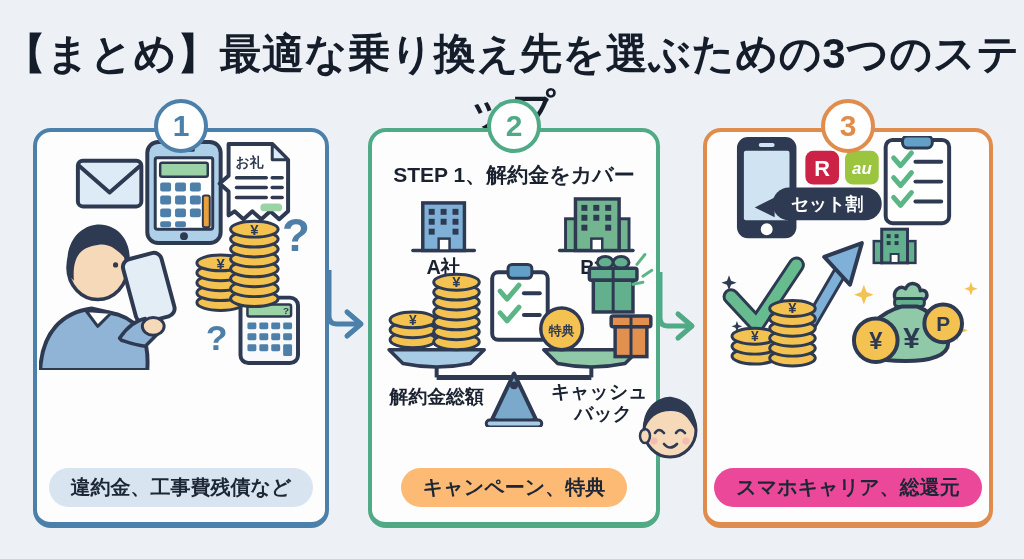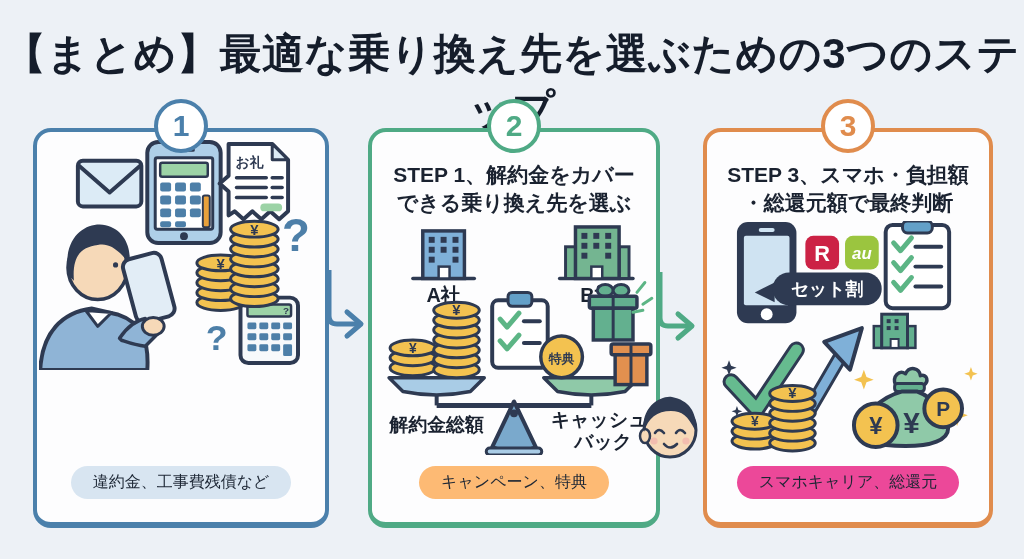--- a/index.html
+++ b/index.html
@@ -18,22 +18,22 @@
   .p3{left:703px;width:290px;border:4px solid var(--orange);border-bottom-width:6px;}
   .badge{position:absolute;top:-33px;left:50%;transform:translateX(-50%);
     width:54px;height:54px;border-radius:50%;background:#fff;display:flex;
     align-items:center;justify-content:center;font-size:30px;font-weight:800;}
   .p1 .badge{border:4px solid var(--blue);color:var(--blue);}
   .p2 .badge{border:4px solid var(--green);color:var(--green);}
   .p3 .badge{border:4px solid var(--orange);color:var(--orange);}
   .step-title{margin-top:29px;font-size:21px;font-weight:800;text-align:center;
     line-height:1.33;color:#1a2230;}
   .illus{width:284px;height:234px;margin-top:4px;}
-  .pill{margin-top:auto;margin-bottom:23px;padding:6px 22px;border-radius:999px;
-    font-size:16px;font-weight:400;color:#1c2634;white-space:nowrap;}
+  .pill{margin-top:auto;margin-bottom:15px;padding:6px 22px;border-radius:999px;
+    font-size:20px;font-weight:700;color:#1c2634;white-space:nowrap;}
   .p1 .pill{background:#d8e5f1;}
   .p2 .pill{background:#fdba74;}
   .p3 .pill{background:#ec4899;}
   .abs{position:absolute;}
   svg text{font-family:"Liberation Sans","DejaVu Sans",sans-serif;}
 </style>
 </head>
 <body>
 
 <div class="canvas">
@@ -140,21 +140,20 @@
         <ellipse cx="114" cy="192" rx="11" ry="9" fill="#f6d9b8" stroke="#2e3a52" stroke-width="3"></ellipse>
       </g>
     </svg>
     <div class="pill">違約金、工事費残債など</div>
   </div>
 
   <div class="panel p2">
     <div class="badge">2</div>
     <div class="step-title">
       <div>STEP 1、解約金をカバー</div>
-      <div>できる乗り換え先を選ぶ</div>
     </div>
     <svg class="illus" viewBox="0 0 284 236">
 
       <g>
         <line x1="40" y1="58" x2="102" y2="58" stroke="#2e3a52" stroke-width="3.5" stroke-linecap="round"></line>
         <rect x="50" y="10" width="42" height="48" fill="#7fb0d8" stroke="#2e3a52" stroke-width="3.5"></rect>
         <g fill="#2e3a52">
           <rect x="56" y="16" width="6" height="6"></rect>
             <rect x="68" y="16" width="6" height="6"></rect>
             <rect x="80" y="16" width="6" height="6"></rect>
@@ -246,24 +245,20 @@
 
       <text x="64" y="212" font-size="19" font-weight="800" fill="#1a2230" text-anchor="middle">解約金総額</text>
       <text x="228" y="207" font-size="19" font-weight="800" fill="#1a2230" text-anchor="middle">キャッシュ</text>
       <text x="232" y="229" font-size="19" font-weight="800" fill="#1a2230" text-anchor="middle">バック</text>
     </svg>
     <div class="pill">キャンペーン、特典</div>
   </div>
 
   <div class="panel p3">
     <div class="badge">3</div>
-    <div class="step-title">
-      <div>STEP 3、スマホ・負担額</div>
-      <div>・総還元額で最終判断</div>
-    </div>
     <svg class="illus" viewBox="0 0 284 236">
 
       <g>
         <rect x="30" y="1" width="60" height="102" rx="11" fill="#2e3a52"></rect>
         <rect x="37" y="15" width="46" height="70" rx="2" fill="#cfe3f2"></rect>
         <rect x="52" y="7" width="16" height="4" rx="2" fill="#cfe3f2"></rect>
         <circle cx="60" cy="94" r="6" fill="#ffffff"></circle>
       </g>
 
       <g>

